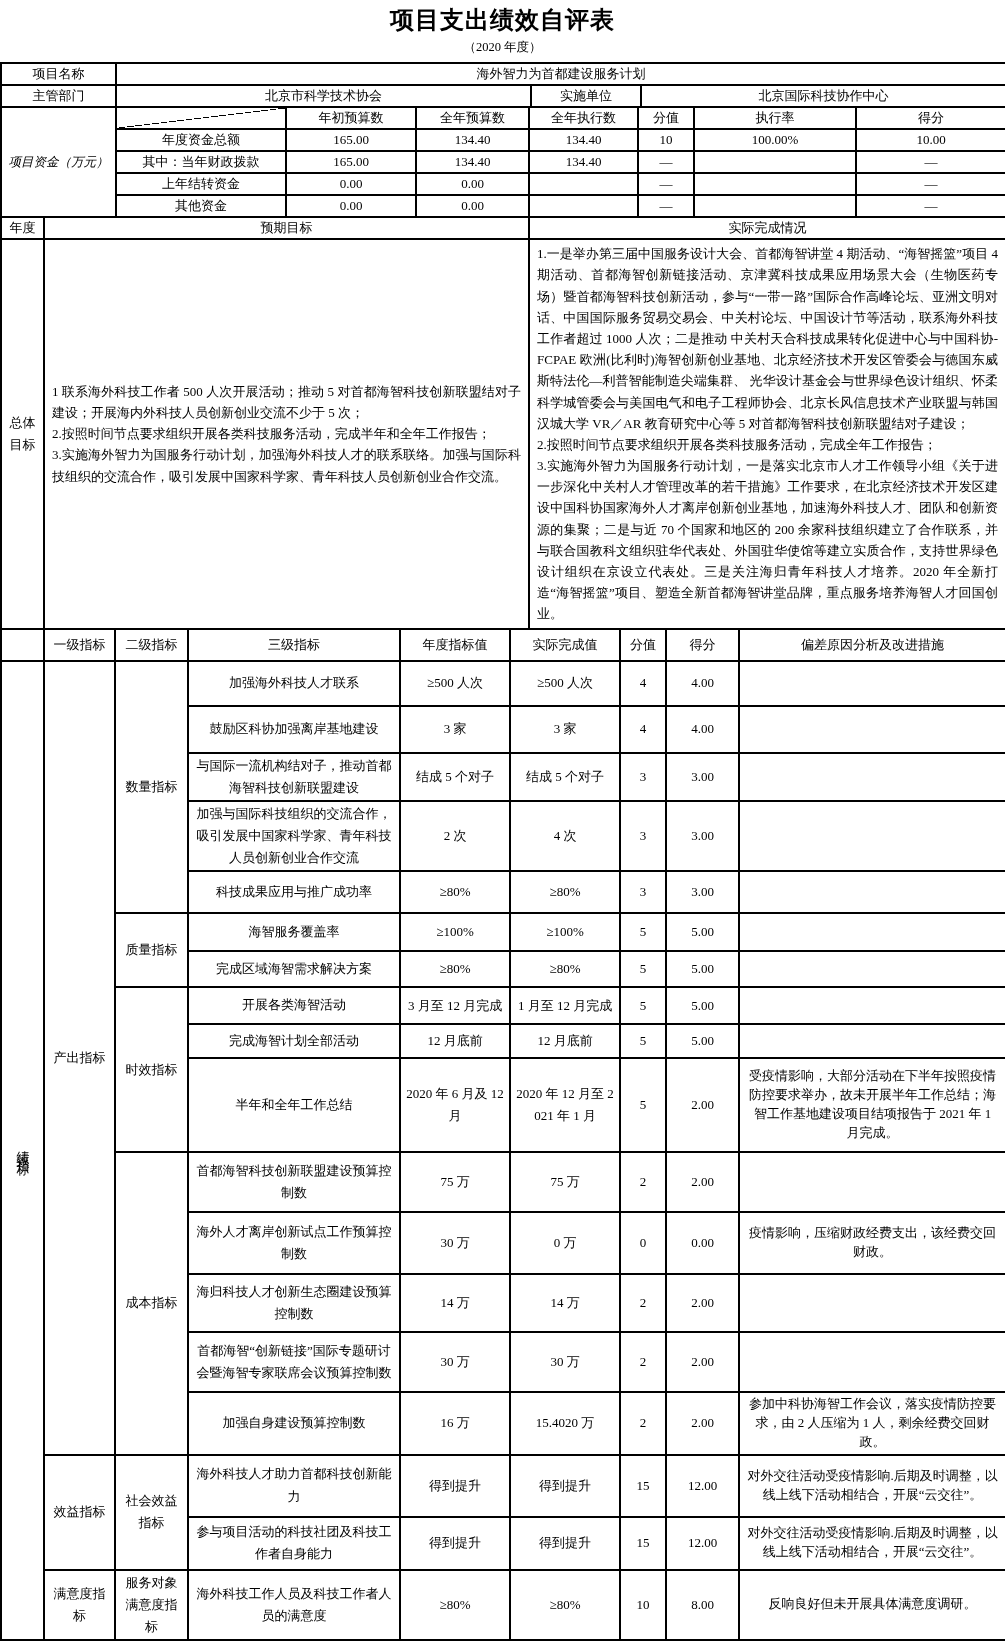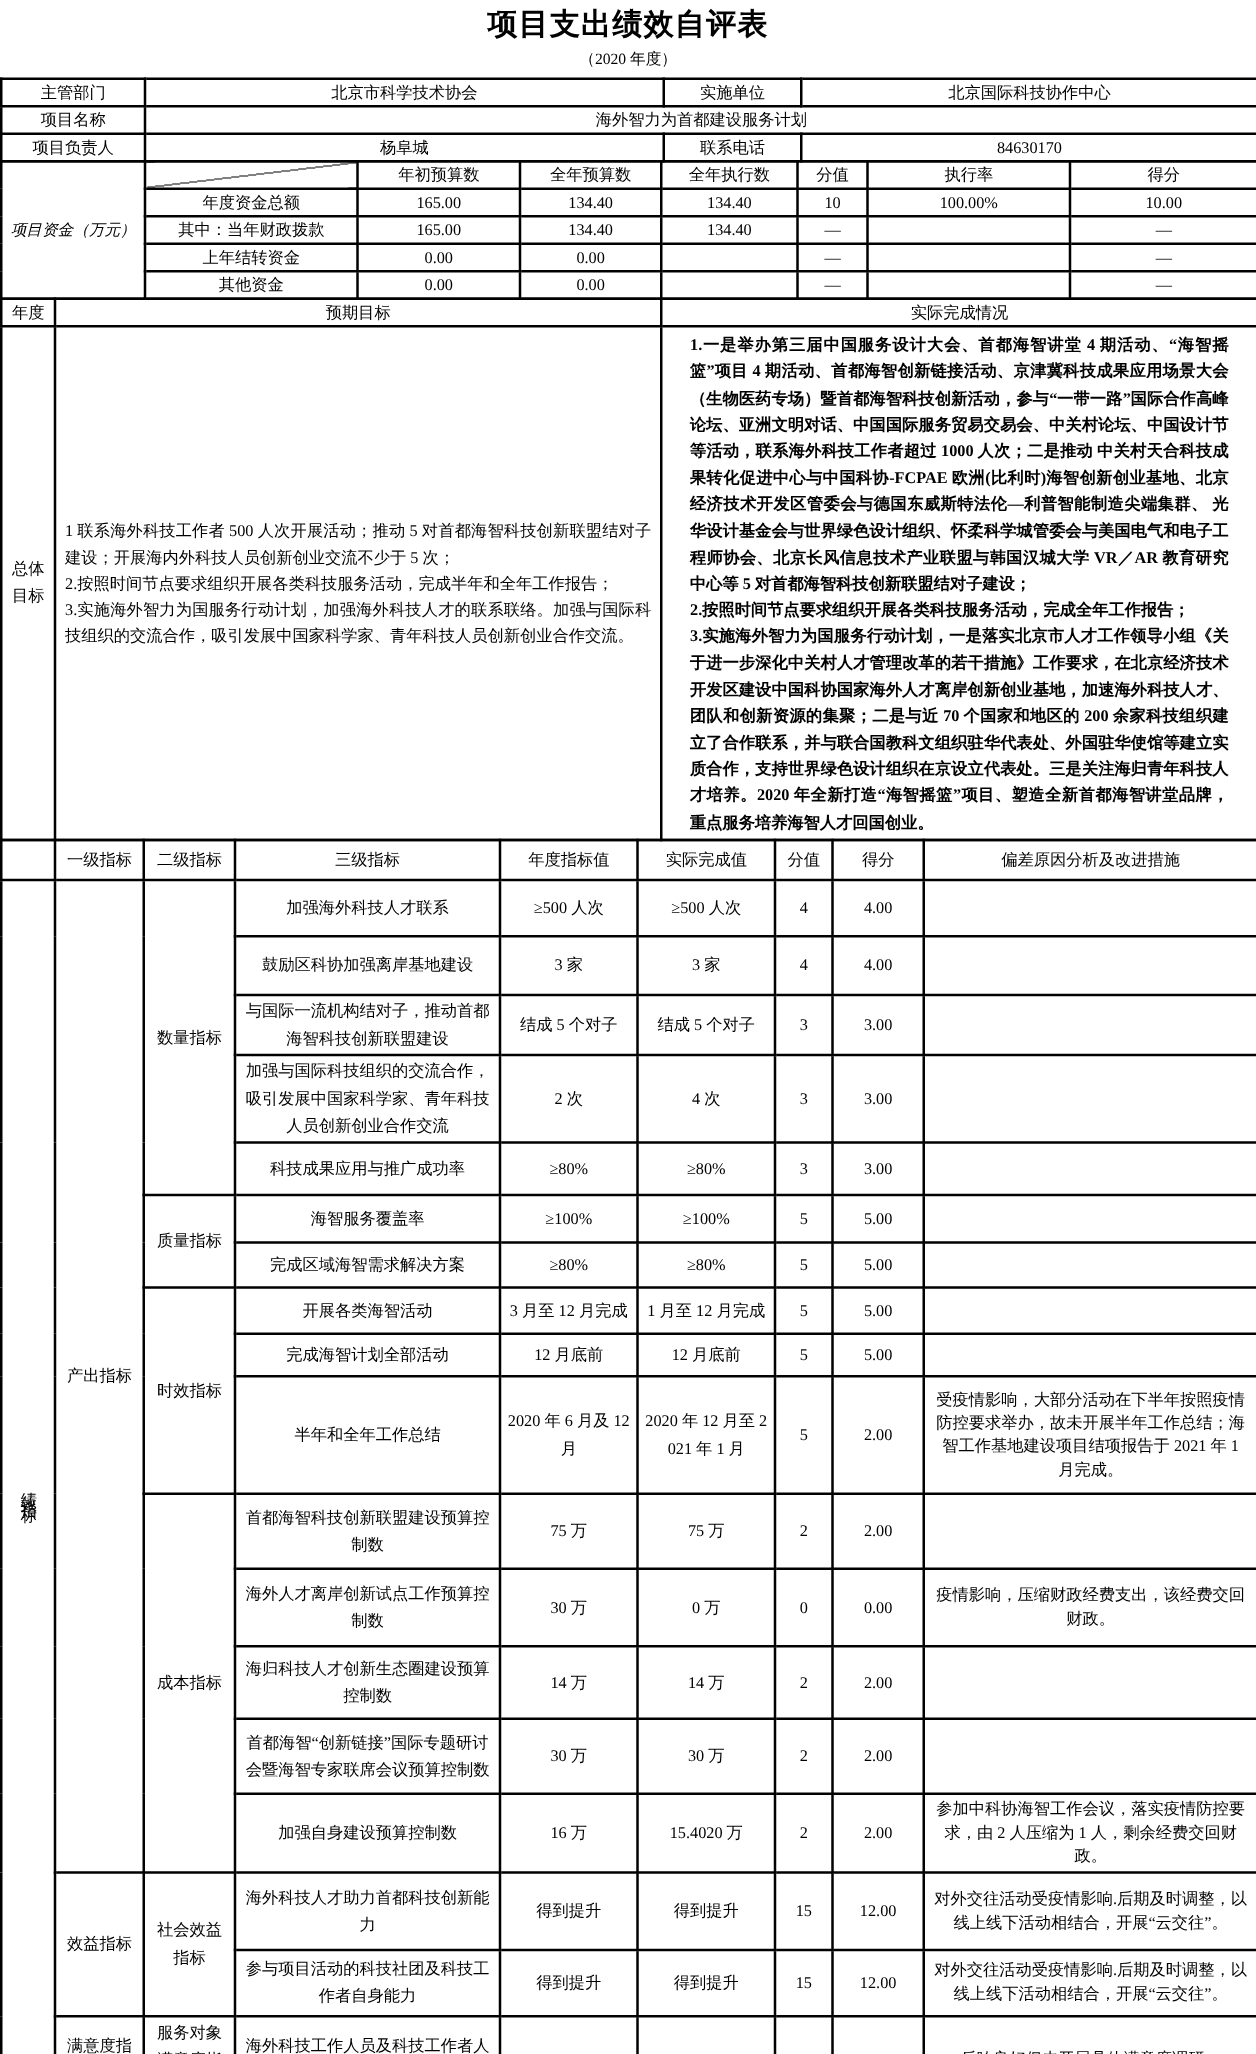--- a/index.html
+++ b/index.html
@@ -8,21 +8,21 @@
   .doc-title{font-size:24px;font-weight:bold;text-align:center;padding-top:5px;letter-spacing:1px;line-height:1.3;}
   .doc-subtitle{font-size:12.5px;text-align:center;margin:3px 0 6px 0;}
   table{border-collapse:collapse;table-layout:fixed;width:1005px;margin-top:-2px;}
   table.first{margin-top:0;}
   td{border:2px solid #000;font-size:13px;text-align:center;vertical-align:middle;padding:1px 4px;word-break:break-all;}
   .nowrap{white-space:nowrap;padding:1px 1px;}
   .lh{line-height:1.7;}
   .note{line-height:1.45;text-align:center;padding:2px 6px;font-family:Liberation Serif, serif;}
   .just{text-align:justify;text-justify:inter-ideograph;line-height:1.63;}
   .goal-expected{vertical-align:middle;padding:4px 7px;}
-  .goal-actual{vertical-align:top;padding:3px 22px;font-weight:bold;}
+  .goal-actual{vertical-align:top;padding:3px 7px;}
   .vert{writing-mode:vertical-lr;text-orientation:upright;display:inline-block;letter-spacing:4px;font-size:13px;}
   .w2em{width:2em;margin:0 auto;line-height:1.7;}
   .w4em{width:4em;margin:0 auto;line-height:1.7;}
   .diag{background-image:linear-gradient(to bottom right,transparent 49.2%,#000 49.2%,#000 51.2%,transparent 51.2%);}
   .fs12{font-size:12.5px;font-style:italic;}
 </style>
 </head>
 <body>
 
 <div class="page">
@@ -32,34 +32,28 @@
 
   <table class="first">
     <colgroup>
         <col style="width:115px">
         <col style="width:415px">
         <col style="width:110px">
         <col style="width:365px">
       </colgroup>
     <tbody>
         <tr style="height:22px">
+      <td>项目名称</td>
+      <td colspan="3">海外智力为首都建设服务计划</td>
+    </tr>
+    <tr style="height:22px">
       <td>主管部门</td>
       <td>北京市科学技术协会</td>
       <td>实施单位</td>
       <td>北京国际科技协作中心</td>
-    </tr>
-    <tr style="height:22px">
-      <td>项目名称</td>
-      <td colspan="3">海外智力为首都建设服务计划</td>
-    </tr>
-    <tr style="height:22px">
-      <td>项目负责人</td>
-      <td>杨阜城</td>
-      <td>联系电话</td>
-      <td>84630170</td>
     </tr>
   </tbody>
     </table>
 
   <table>
     <colgroup>
         <col style="width:115px">
         <col style="width:170px">
         <col style="width:130px">
         <col style="width:113px">

